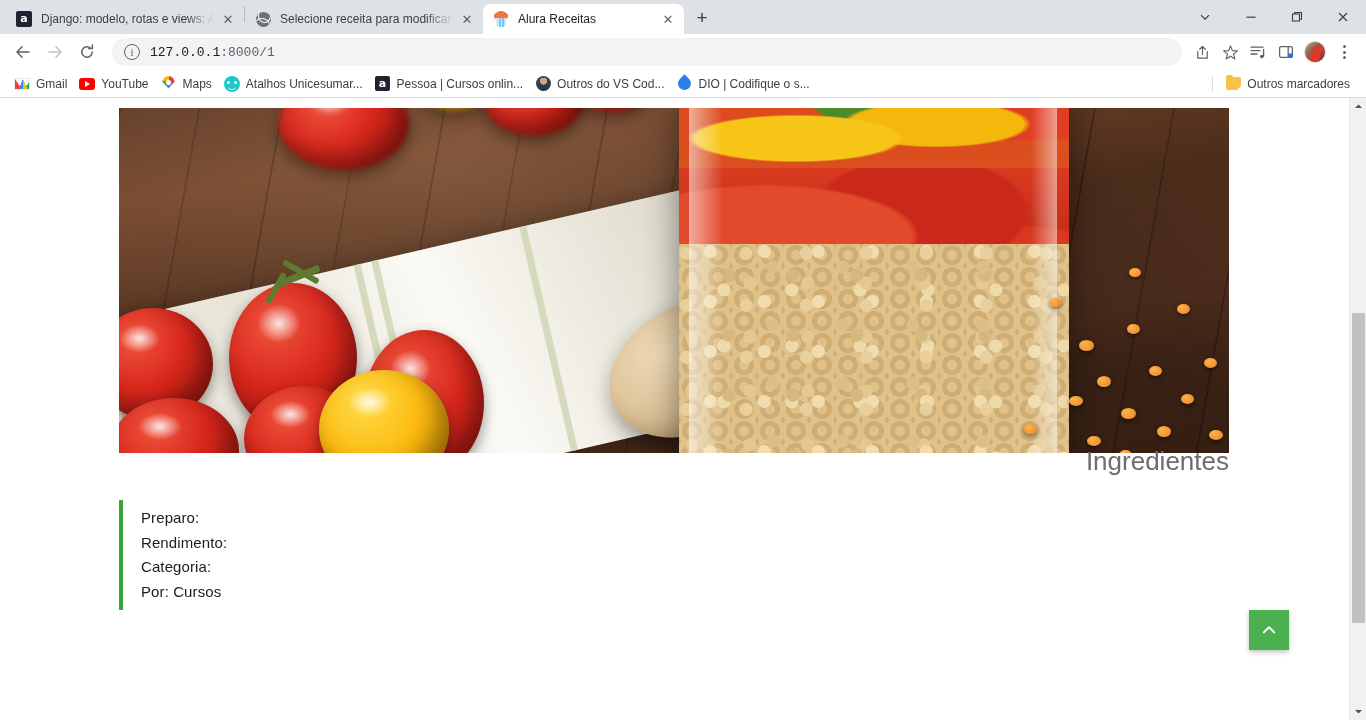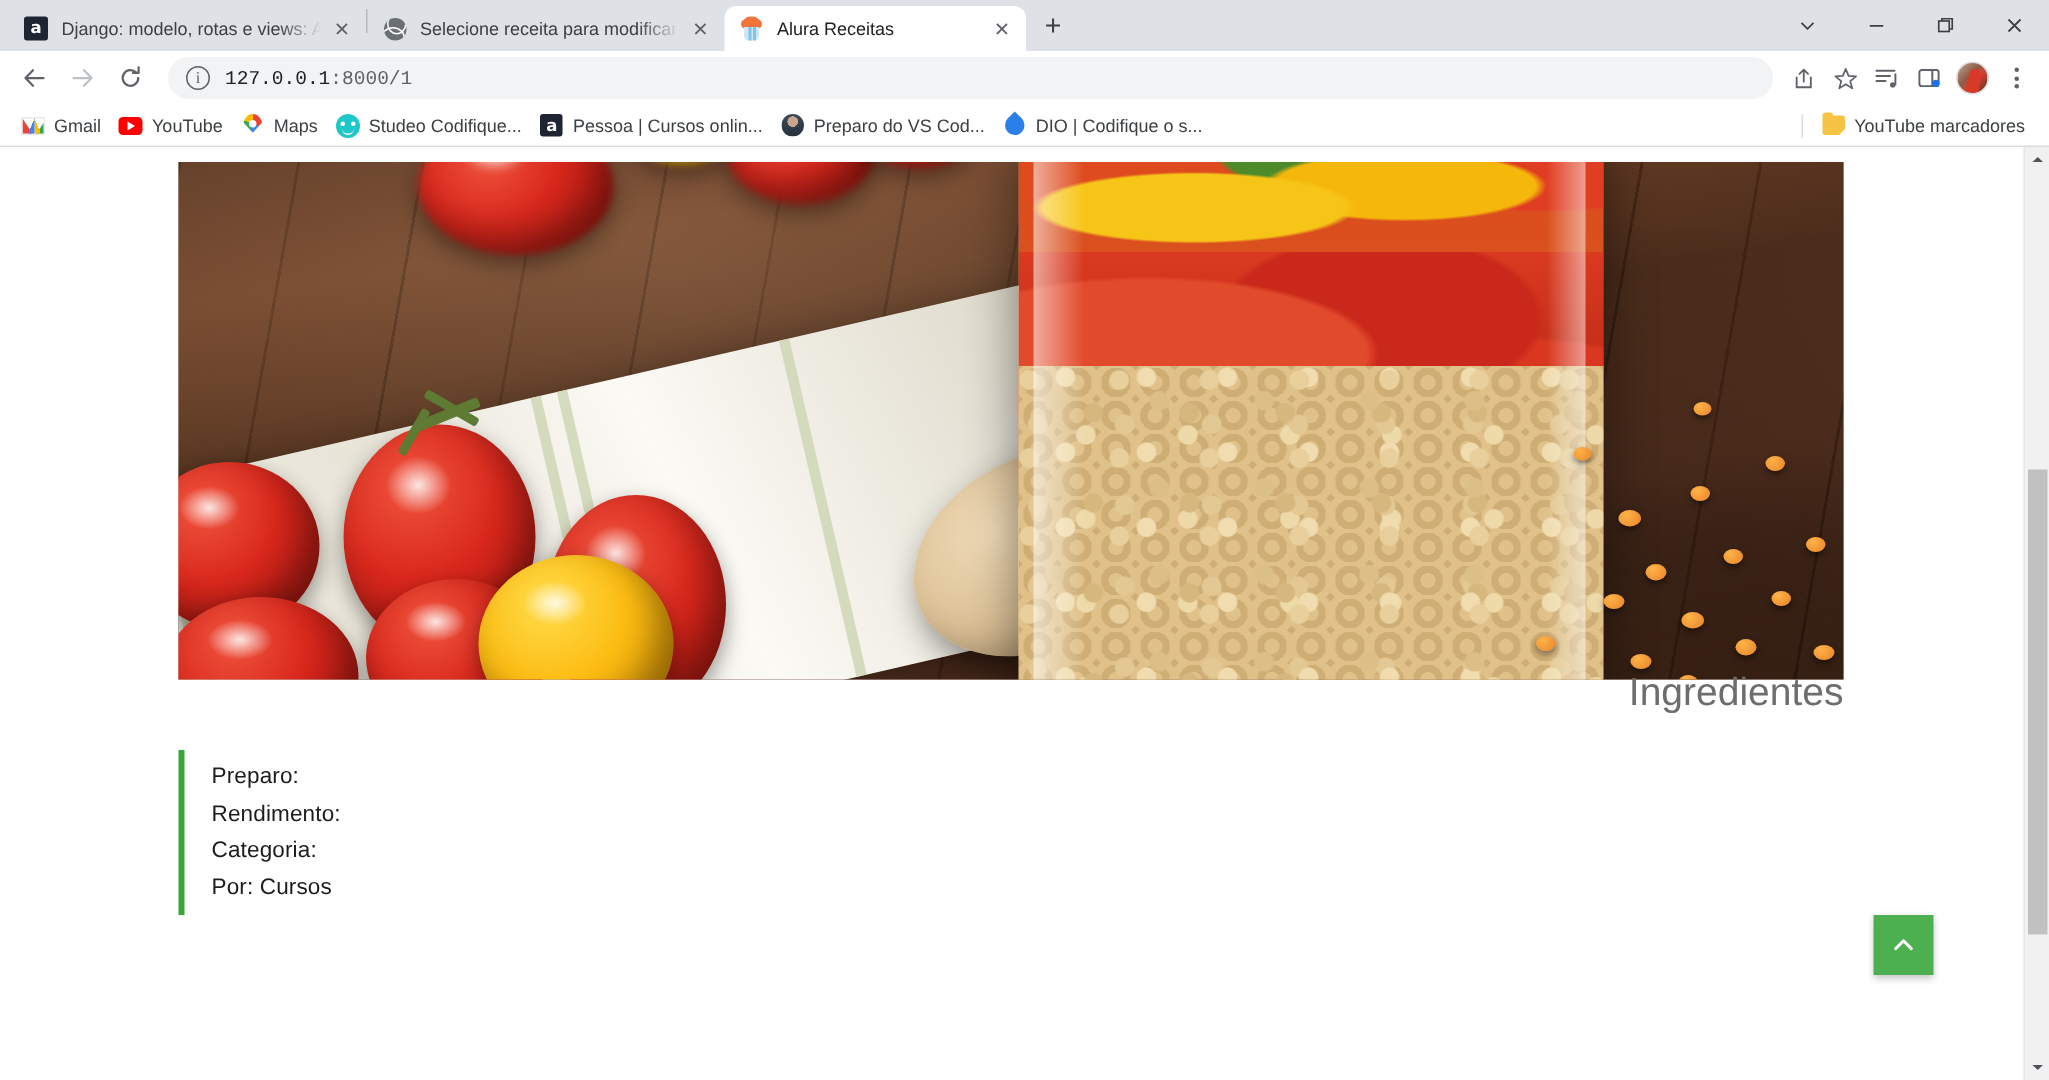--- a/index.html
+++ b/index.html
@@ -493,48 +493,48 @@
     <div class="bm">
       <span class="bm-ico">
           <span class="ico-maps"></span>
         </span>
       <span class="bm-label">Maps</span>
     </div>
     <div class="bm">
       <span class="bm-ico">
           <span class="ico-studeo"></span>
         </span>
-      <span class="bm-label">Studeo Codifique...</span>
+      <span class="bm-label">Atalhos Unicesumar...</span>
     </div>
     <div class="bm">
       <span class="bm-ico">
           <span class="ico-alura">a</span>
         </span>
       <span class="bm-label">Pessoa | Cursos onlin...</span>
     </div>
     <div class="bm">
       <span class="bm-ico">
           <span class="ico-photo"></span>
         </span>
-      <span class="bm-label">Preparo do VS Cod...</span>
+      <span class="bm-label">Outros do VS Cod...</span>
     </div>
     <div class="bm">
       <span class="bm-ico">
           <span class="ico-dio"></span>
         </span>
       <span class="bm-label">DIO | Codifique o s...</span>
     </div>
 
     <div class="bm-right">
       <span class="bm-sep"></span>
       <div class="bm">
         <span class="bm-ico">
             <span class="ico-folder"></span>
           </span>
-        <span class="bm-label">YouTube marcadores</span>
+        <span class="bm-label">Outros marcadores</span>
       </div>
     </div>
   </div>
 
   <div class="viewport">
     <div class="page">
 
       <div class="recipe-photo">
         <div class="wood"></div>
 

